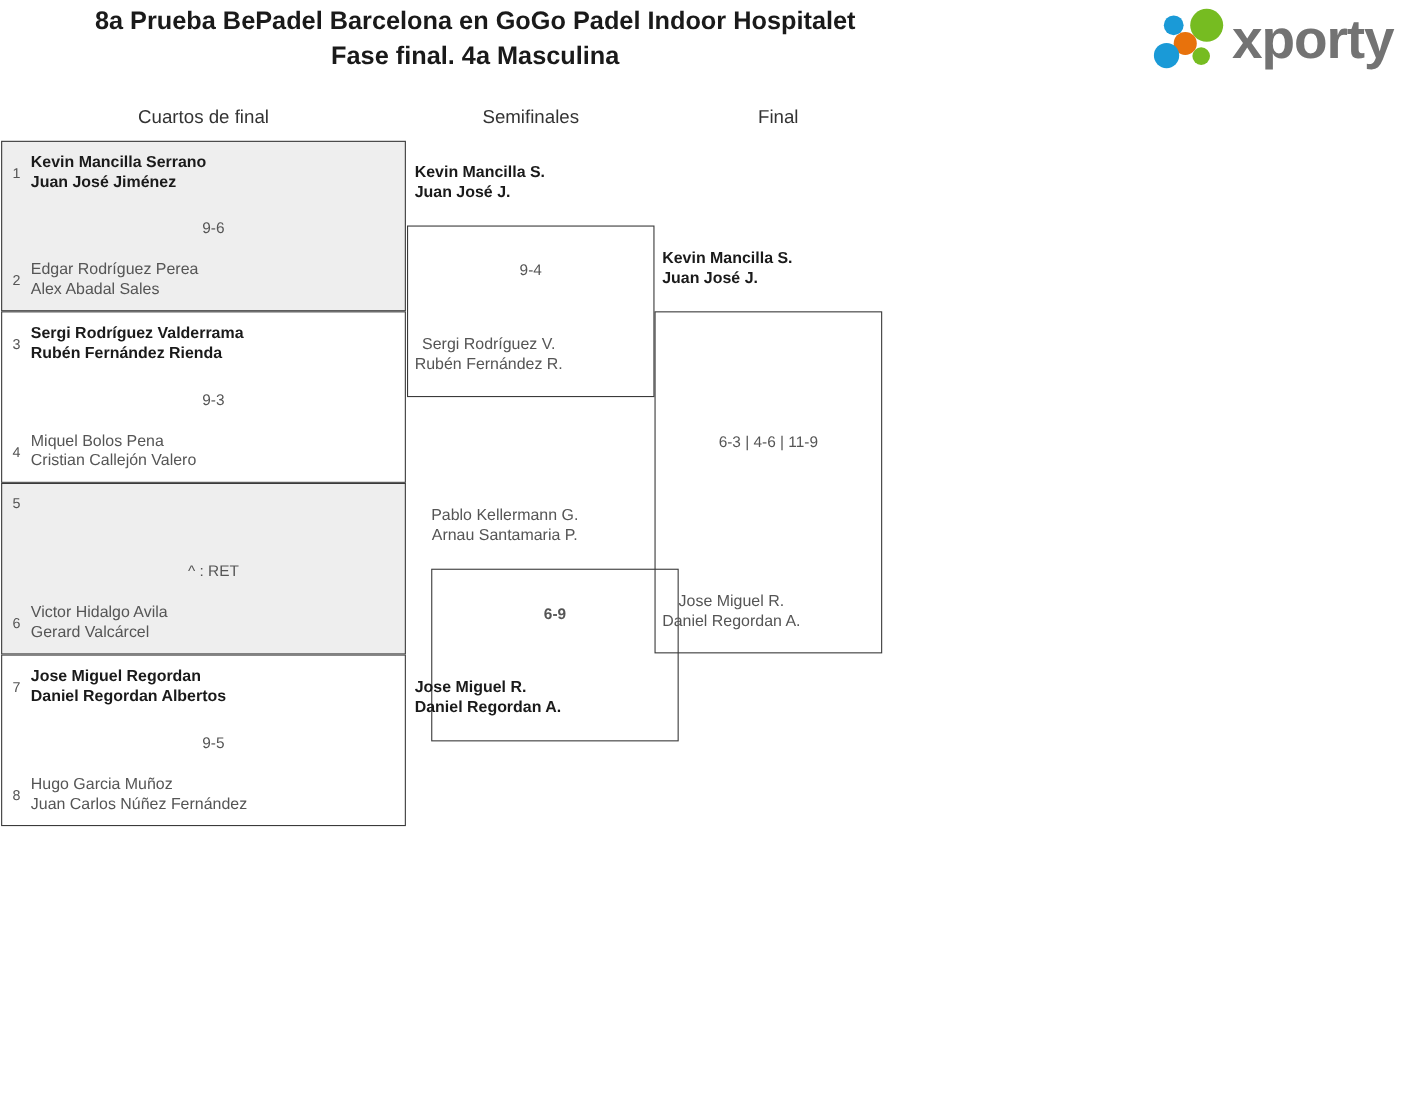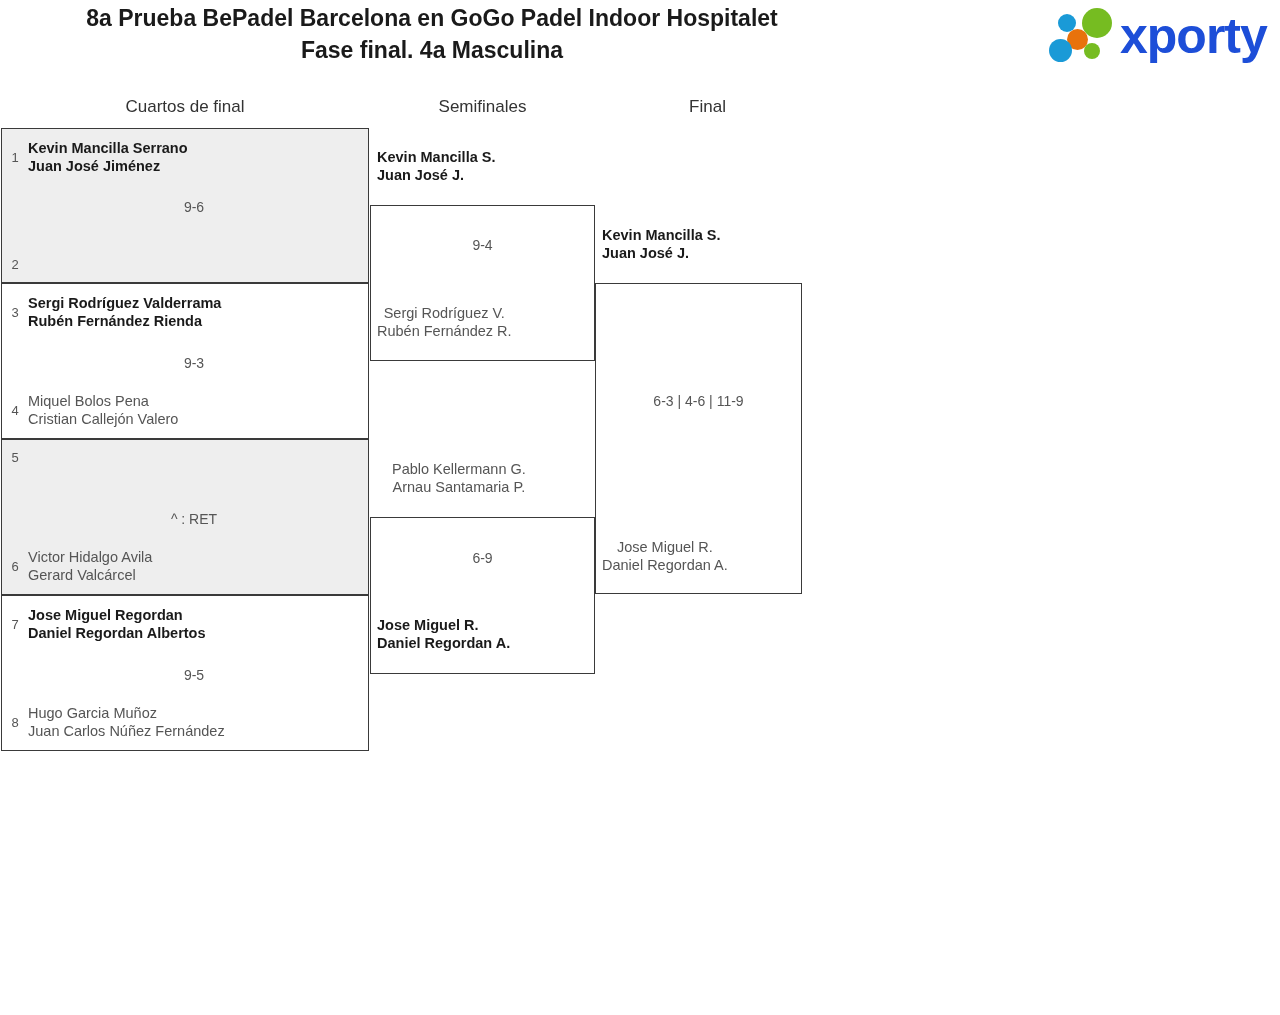--- a/index.html
+++ b/index.html
@@ -47,21 +47,21 @@
   .dot-b { left: 36px; top: 2px;  width: 30px; height: 30px; background: #76bc21; }
   .dot-c { left: 21px; top: 23px; width: 21px; height: 21px; background: #e8720c; }
   .dot-d { left: 3px;  top: 33px; width: 23px; height: 23px; background: #1a9ad7; }
   .dot-e { left: 38px; top: 37px; width: 16px; height: 16px; background: #76bc21; }
   #logo-text {
     position: absolute;
     left: 74px; top: 0px;
     font-size: 50px;
     font-weight: bold;
     letter-spacing: -1px;
-    color: #1d4ed8;
+    color: #737373;
     line-height: 60px;
   }
 
   
   .col-header {
     position: absolute;
     text-align: center;
     font-size: 17px;
     color: #333333;
     top: 96px;
@@ -173,20 +173,22 @@
 
   <div class="qf-match shade" style="top:128px; height:155px;">
     <div class="qf-team top winner">
       <span class="seed">1</span>
       <span class="players">Kevin Mancilla Serrano
 Juan José Jiménez</span>
     </div>
     <div class="qf-score" style="top:70px;">9-6</div>
     <div class="qf-team bottom loser">
       <span class="seed">2</span>
+      <span class="players">Edgar Rodríguez Perea
+Alex Abadal Sales</span>
     </div>
   </div>
 
   <div class="qf-match plain" style="top:283px; height:156px;">
     <div class="qf-team top winner">
       <span class="seed">3</span>
       <span class="players">Sergi Rodríguez Valderrama
 Rubén Fernández Rienda</span>
     </div>
     <div class="qf-score" style="top:71px;">9-3</div>
@@ -224,21 +226,21 @@
   </div>
 
   <div class="bracket-box" style="left:370px; top:205px; width:225px; height:156px;">
     <div class="box-score" style="top:31px;">9-4</div>
   </div>
   <div class="adv-team winner" style="left:377px; top:148px;">Kevin Mancilla S.
 Juan José J.</div>
   <div class="adv-team loser" style="left:377px; top:304px;">Sergi Rodríguez V.
 Rubén Fernández R.</div>
 
-  <div class="bracket-box" style="left:370px; top:517px; width:225px; height:157px;">
+  <div class="bracket-box" style="left:392px; top:517px; width:225px; height:157px;font-weight:bold;">
     <div class="box-score" style="top:32px;">6-9</div>
   </div>
   <div class="adv-team loser" style="left:377px; top:460px;margin-left:15px;">Pablo Kellermann G.
 Arnau Santamaria P.</div>
   <div class="adv-team winner" style="left:377px; top:616px;">Jose Miguel R.
 Daniel Regordan A.</div>
 
   <div class="bracket-box" style="left:595px; top:283px; width:207px; height:311px;">
     <div class="box-score" style="top:109px;">6-3 | 4-6 | 11-9</div>
   </div>

